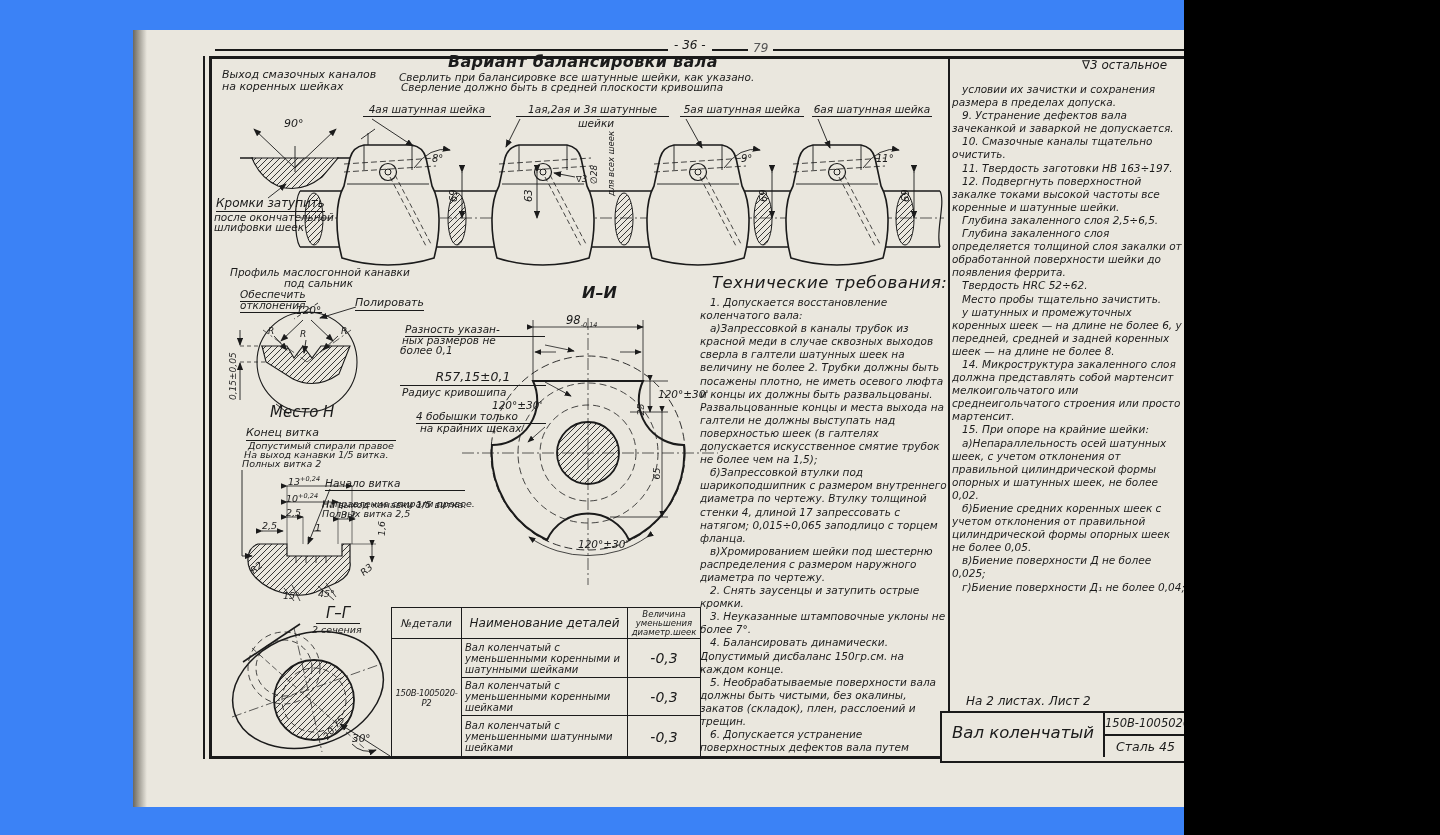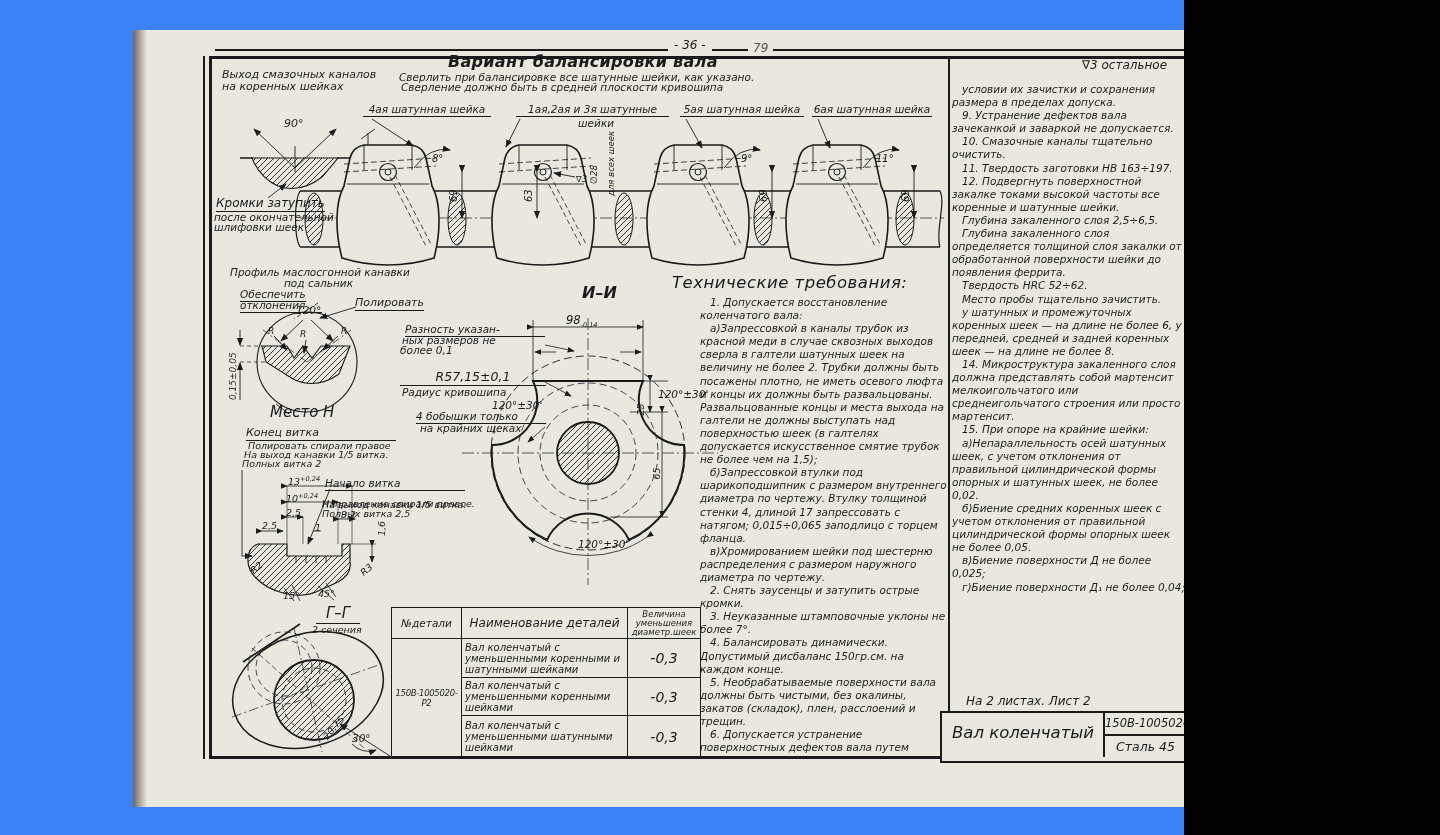--- a/index.html
+++ b/index.html
@@ -179,21 +179,21 @@
       <line x1="356" y1="307" x2="320" y2="318" marker-end="url(#a2)"></line>
     </g>
     <text x="268" y="334" font-size="9">R</text>
     <text x="300" y="337" font-size="9">R</text>
     <text x="341" y="334" font-size="9">R</text>
     <text transform="rotate(-90 236 400)" x="236" y="400" font-size="9">0,15±0,05</text>
   </svg>
 
   <div class="t" style="left:270px;top:403px;font-size:15px;">Место Н</div>
   <div class="t u" style="left:246px;top:426px;font-size:11px;width:150px;">Конец витка</div>
-  <div class="t" style="left:248px;top:440px;font-size:9.5px;">Полировать спирали правое</div>
+  <div class="t" style="left:248px;top:440px;font-size:9.5px;">Допустимый спирали правое</div>
   <div class="t" style="left:244px;top:449px;font-size:9.5px;">На выход канавки 1/5 витка.</div>
   <div class="t" style="left:242px;top:458px;font-size:9.5px;">Полных витка 2</div>
   <div class="t u" style="left:325px;top:477px;font-size:10.5px;width:140px;">Начало витка</div>
   <div class="t" style="left:322px;top:490px;font-size:9.5px;margin-top:8px;">Направление спирали правое.</div>
   <div class="t" style="left:322px;top:499px;font-size:9.5px;">На выход канавки 1/5 витка.</div>
   <div class="t" style="left:322px;top:508px;font-size:9.5px;">Полных витка 2,5</div>
   <div class="t" style="left:288px;top:475px;font-size:9.5px;"><span>13</span><sup class="tol">+0,24</sup></div>
   <div class="t" style="left:286px;top:492px;font-size:9.5px;"><span>10</span><sup class="tol">+0,24</sup></div>
   <div class="t" style="left:286px;top:507px;font-size:9.5px;">2,5</div>
   <div class="t" style="left:262px;top:520px;font-size:9.5px;">2,5</div>
@@ -308,21 +308,21 @@
       <path d="M643,381 L668,381 M630,412 L668,412 M610,517 L668,517"></path>
       <line x1="650" y1="381" x2="650" y2="412" marker-start="url(#a5)" marker-end="url(#a5)"></line>
       <line x1="662" y1="412" x2="662" y2="517" marker-start="url(#a5)" marker-end="url(#a5)"></line>
       <path d="M647,537 A103,103 0 0 1 529,537" marker-start="url(#a5)" marker-end="url(#a5)"></path>
       <line x1="545" y1="345" x2="574" y2="351" marker-end="url(#a5)"></line>
       <line x1="545" y1="382" x2="571" y2="396" marker-end="url(#a5)"></line>
       <line x1="545" y1="427" x2="528" y2="442" marker-end="url(#a5)"></line>
     </g>
   </svg>
 
-  <div class="t" style="left:672px;top:273px;font-size:16.5px;letter-spacing:.5px;">Технические требования:</div>
+  <div class="t" style="left:712px;top:273px;font-size:16.5px;letter-spacing:.5px;">Технические требования:</div>
   <div class="tech" style="left:700px;top:296px;width:248px;height:460px;">
     <p>1. Допускается восстановление коленчатого вала:</p>
     <p>а)Запрессовкой в каналы трубок из красной меди в случае сквозных выходов сверла в галтели шатунных шеек на величину не более 2. Трубки должны быть посажены плотно, не иметь осевого люфта и концы их должны быть развальцованы. Развальцованные концы и места выхода на галтели не должны выступать над поверхностью шеек (в галтелях допускается искусственное смятие трубок не более чем на 1,5);</p>
     <p>б)Запрессовкой втулки под шарикоподшипник с размером внутреннего диаметра по чертежу. Втулку толщиной стенки 4, длиной 17 запрессовать с натягом; 0,015÷0,065 заподлицо с торцем фланца.</p>
     <p>в)Хромированием шейки под шестерню распределения с размером наружного диаметра по чертежу.</p>
     <p>2. Снять заусенцы и затупить острые кромки.</p>
     <p>3. Неуказанные штамповочные уклоны не более 7°.</p>
     <p>4. Балансировать динамически. Допустимый дисбаланс 150гр.см. на каждом конце.</p>
     <p>5. Необрабатываемые поверхности вала должны быть чистыми, без окалины, закатов (складок), плен, расслоений и трещин.</p>
     <p>6. Допускается устранение поверхностных дефектов вала путем пологой вырубки на глубину не более 1.</p>

